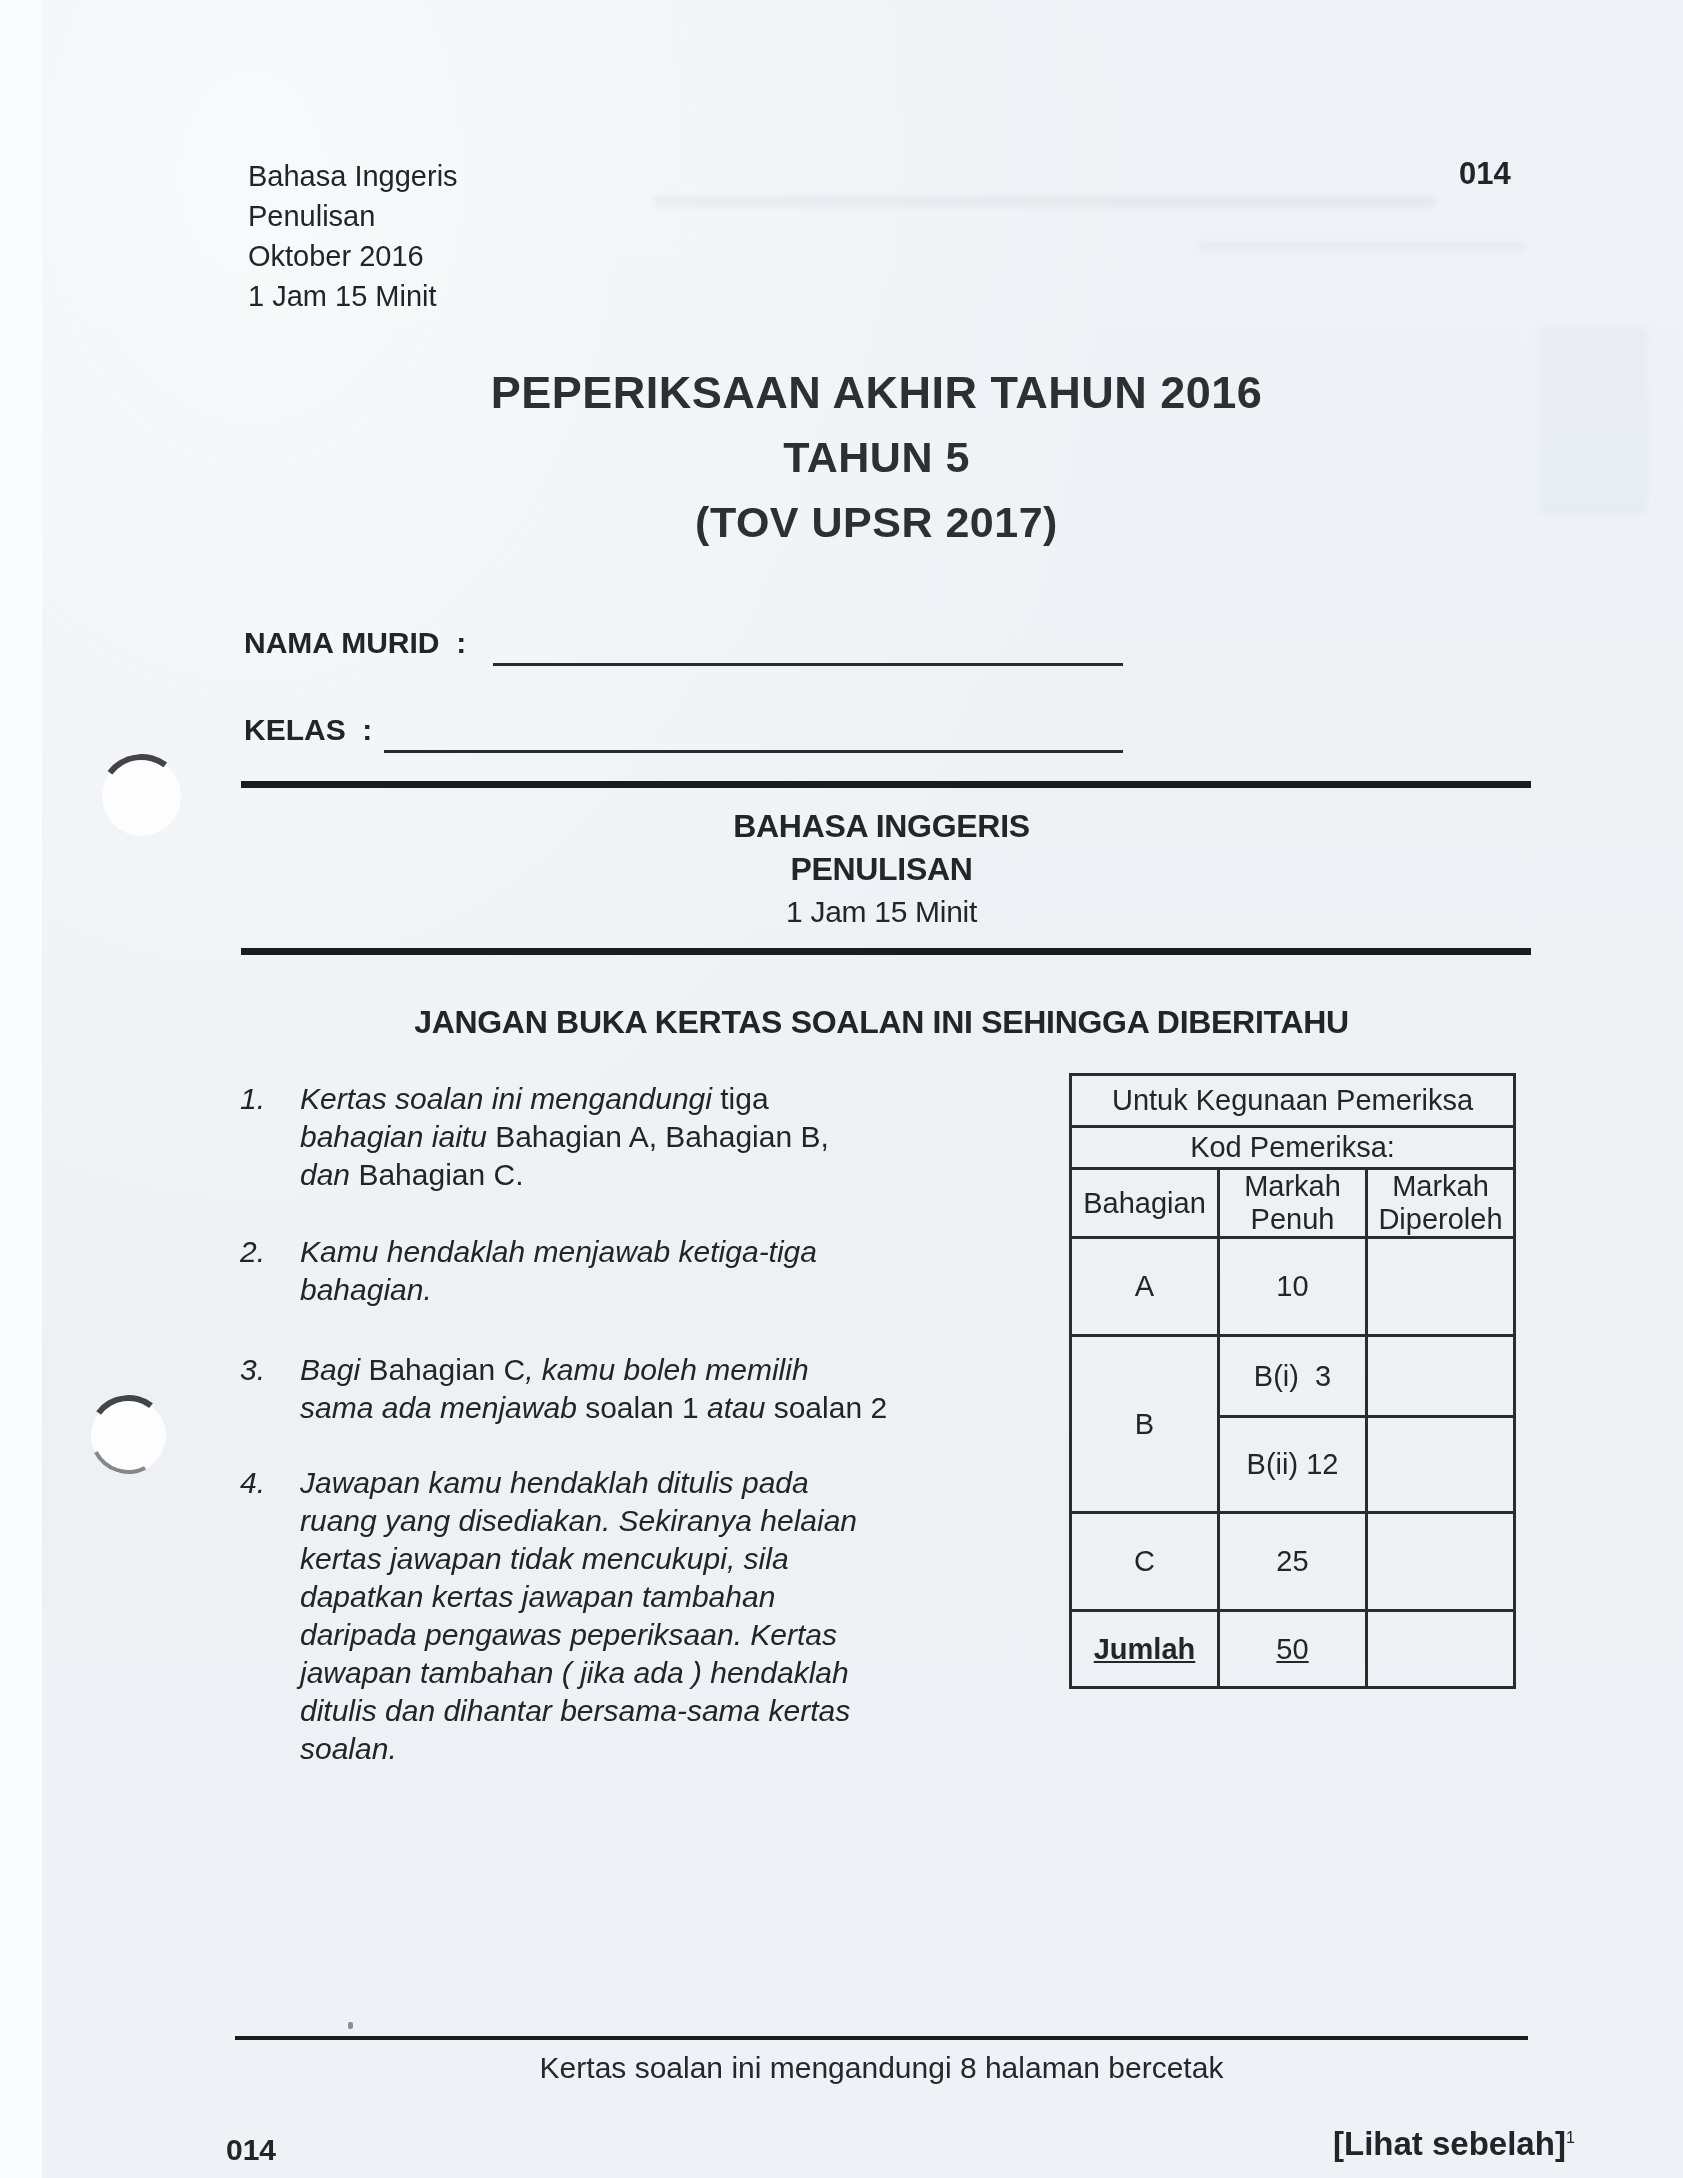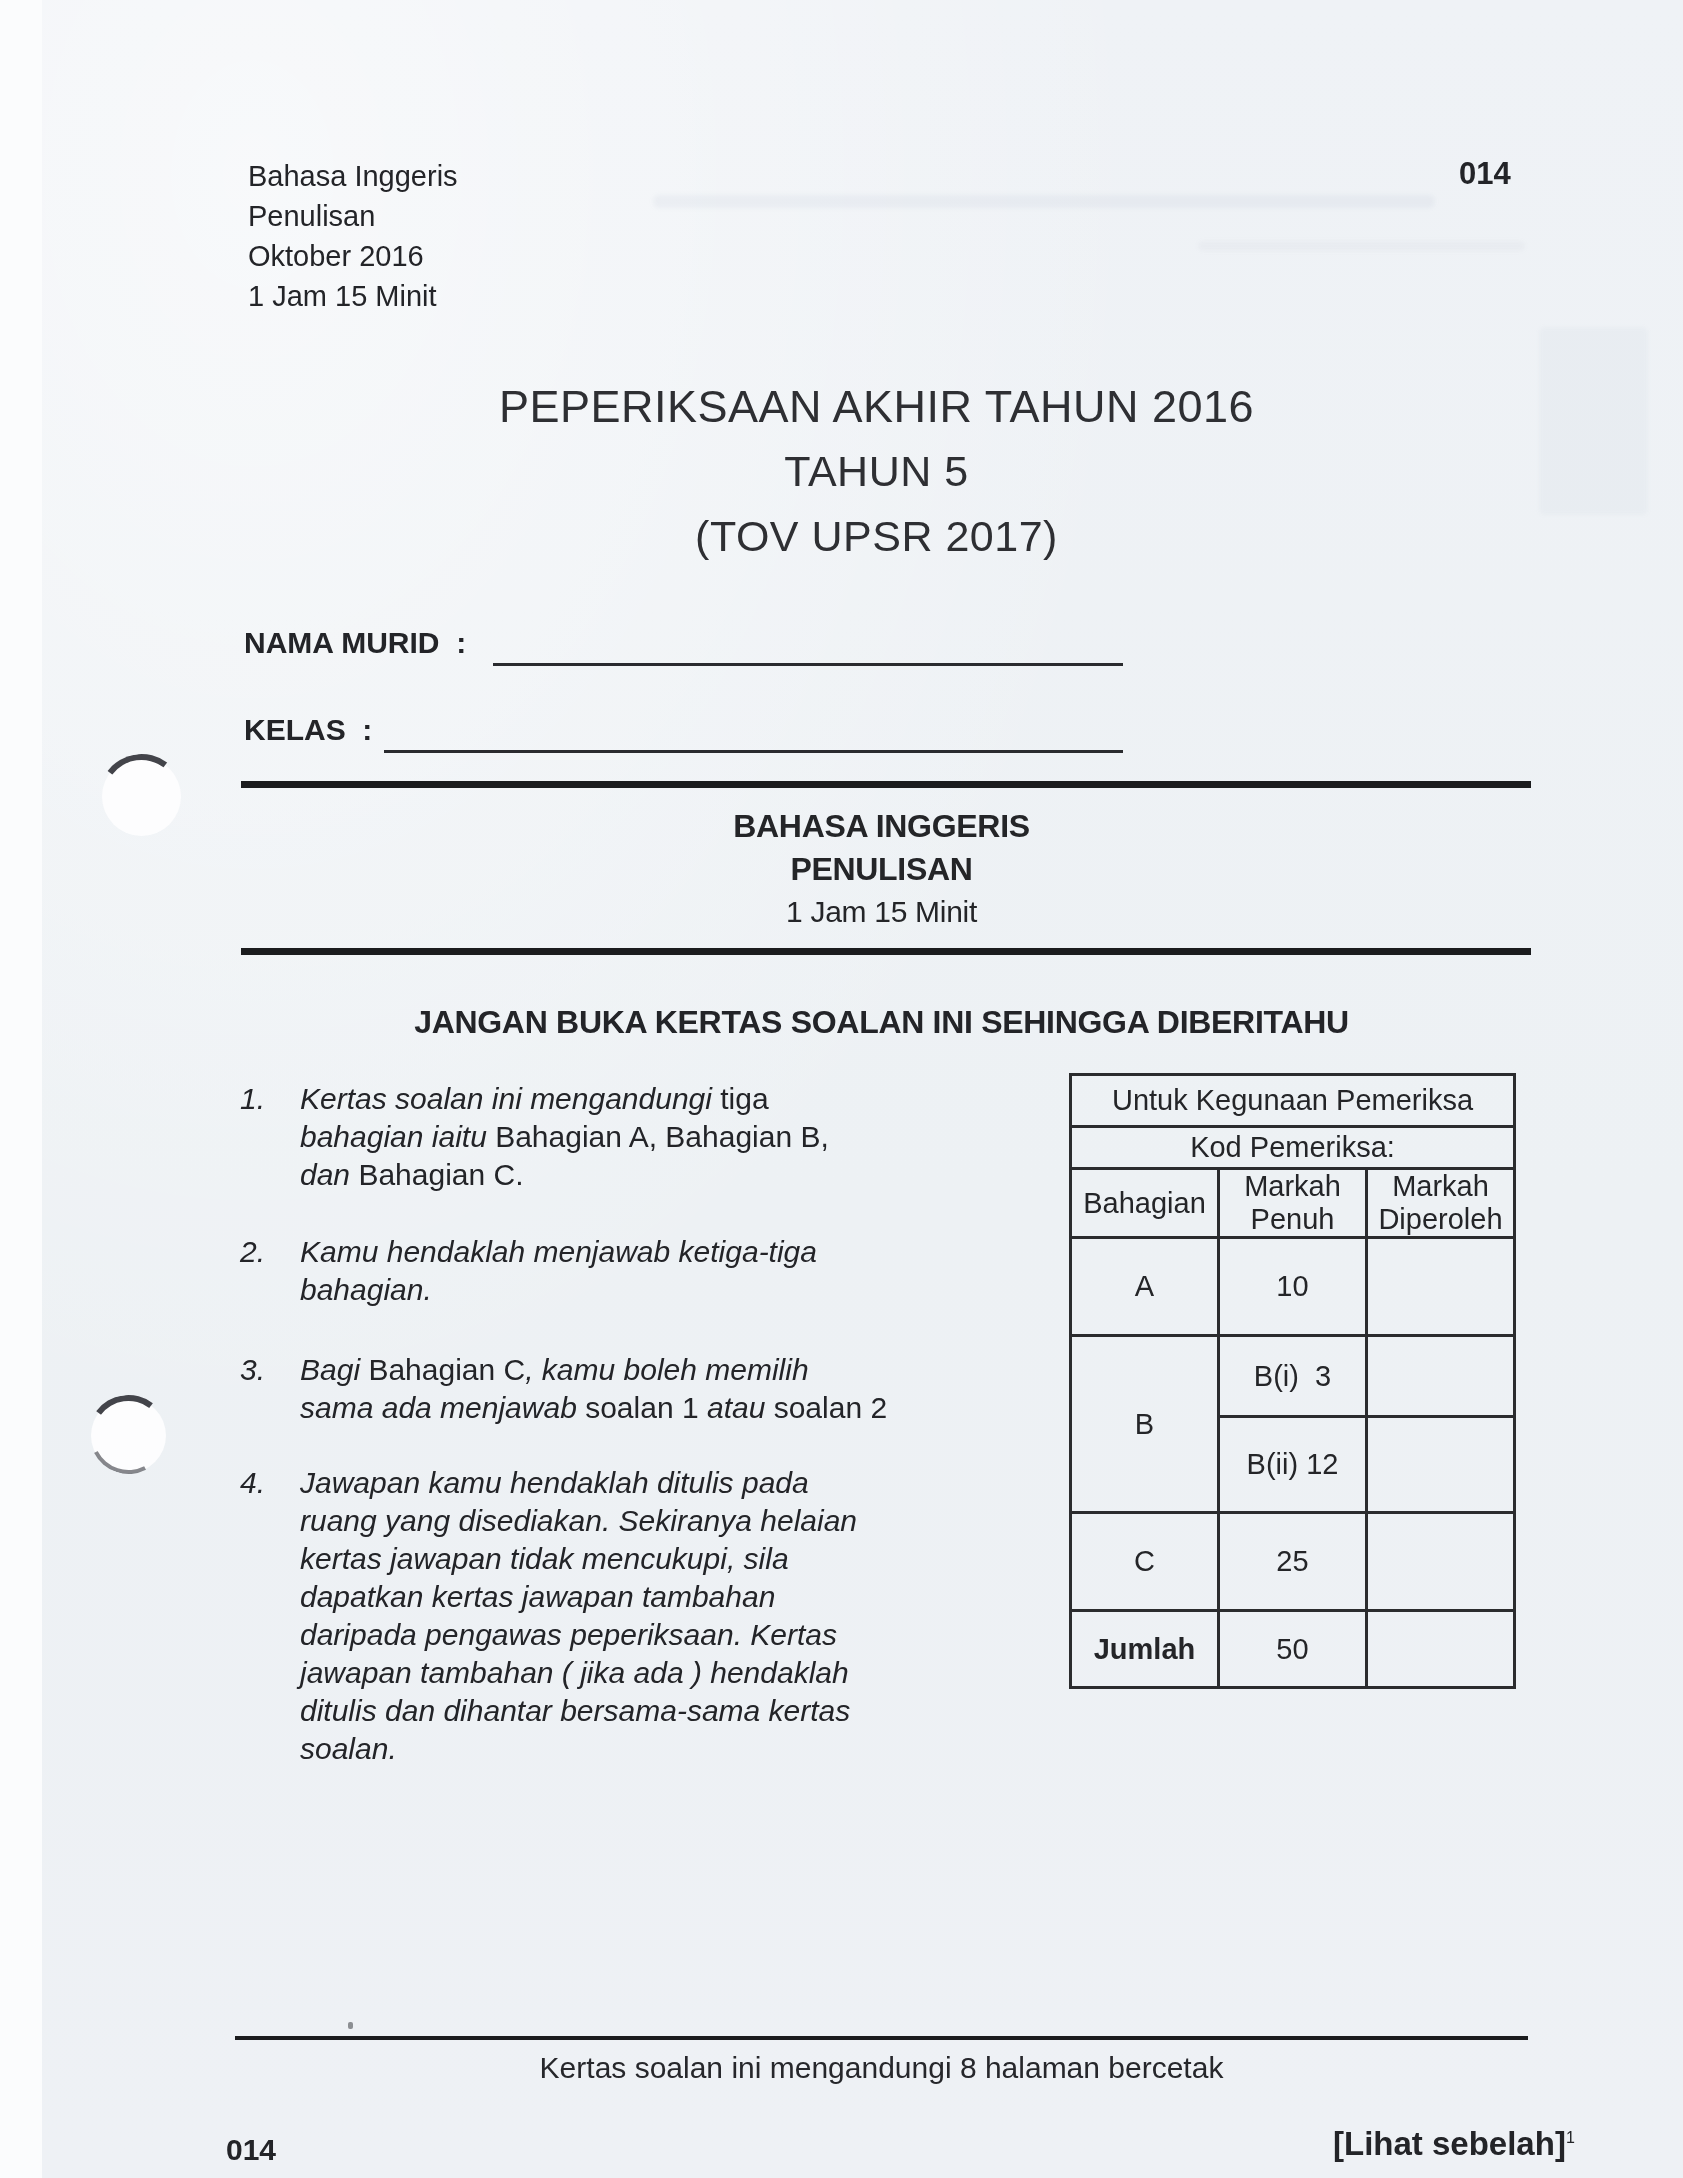--- a/index.html
+++ b/index.html
@@ -28,22 +28,22 @@
   .hole::before{content:"";position:absolute;inset:-3px;border-radius:50%;
     border:6px solid transparent;border-top-color:#43444a;transform:rotate(-8deg);}
   .hole.h2::after{content:"";position:absolute;inset:-1px;border-radius:50%;
     border:4px solid transparent;border-bottom-color:rgba(70,72,78,0.65);transform:rotate(18deg);}
   .h1{left:102px;top:757px;width:79px;height:79px;}
   .h2{left:91px;top:1398px;width:75px;height:75px;}
 
   .header-block{position:absolute;left:248px;top:156px;font-size:29px;line-height:40px;color:#232428;}
   .top-code{position:absolute;left:1459px;top:156px;font-size:31px;font-weight:bold;color:#232428;}
 
-  .title-block{position:absolute;left:233px;top:374px;width:1287px;text-align:center;
-    font-weight:normal;color:#2e2f33;letter-spacing:0.5px;line-height:65px;}
+  .title-block{position:absolute;left:233px;top:360px;width:1287px;text-align:center;
+    font-weight:bold;color:#2e2f33;letter-spacing:0.5px;line-height:65px;}
   .title-block .t1{font-size:45px;}
   .title-block .t2,.title-block .t3{font-size:43px;}
 
   .field-label{position:absolute;font-size:30px;font-weight:bold;white-space:pre;color:#232428;}
   .fl-name{left:244px;top:626px;}
   .fl-class{left:244px;top:713px;}
   .write-line{position:absolute;height:3px;background:#2a2b2f;}
   .wl-name{left:493px;top:663px;width:630px;}
   .wl-class{left:384px;top:750px;width:739px;}
 
@@ -68,21 +68,21 @@
   .it1{top:1080px;} .it2{top:1233px;} .it3{top:1351px;} .it4{top:1464px;}
 
   table.examiner{position:absolute;left:1069px;top:1073px;border-collapse:collapse;
     table-layout:fixed;width:447px;font-size:29px;color:#242528;}
   table.examiner td{border:3px solid #2b2c2e;text-align:center;vertical-align:middle;
     padding:0;overflow:hidden;}
   td.caption{height:49px;}
   td.kod{text-align:left;padding-left:28px;height:39px;}
   td.colhead{line-height:33px;}
   .rh-head{height:64px;} .rh-a{height:98px;} .rh-bi{height:81px;} .rh-bii{height:96px;}
-  .rh-c{height:98px;} .rh-j{height:77px;}
+  .rh-c{height:98px;} .rh-j{height:77px;text-decoration:underline;}
   td.pre{white-space:pre;}
   td.bold{font-weight:bold;}
 
   .footer-note{position:absolute;left:233px;top:2051px;width:1297px;text-align:center;
     font-size:30px;color:#26272b;}
   .footer-code{position:absolute;left:226px;top:2133px;font-size:30px;font-weight:bold;color:#232428;}
   .turn-over{position:absolute;left:1333px;top:2125px;font-size:33px;font-weight:bold;color:#232428;}
   .turn-over sup{font-size:16px;font-weight:normal;vertical-align:super;}
 </style>
 </head>

